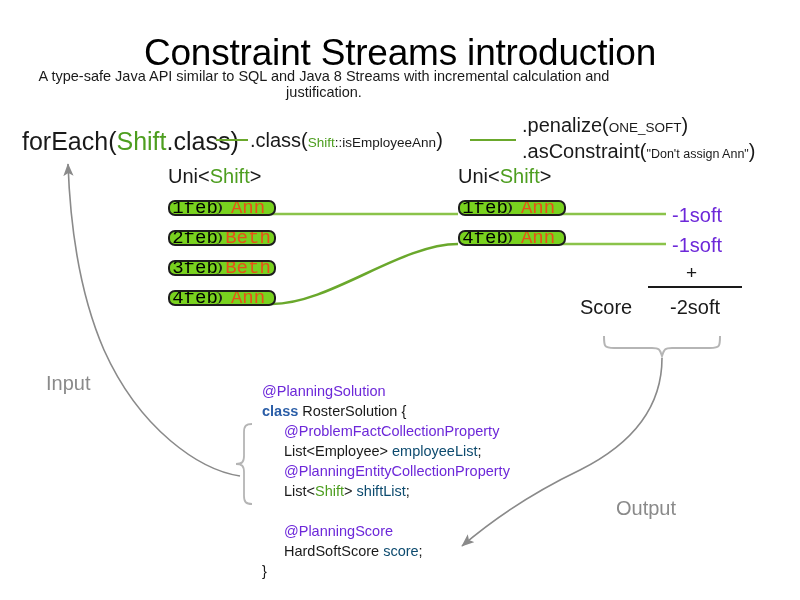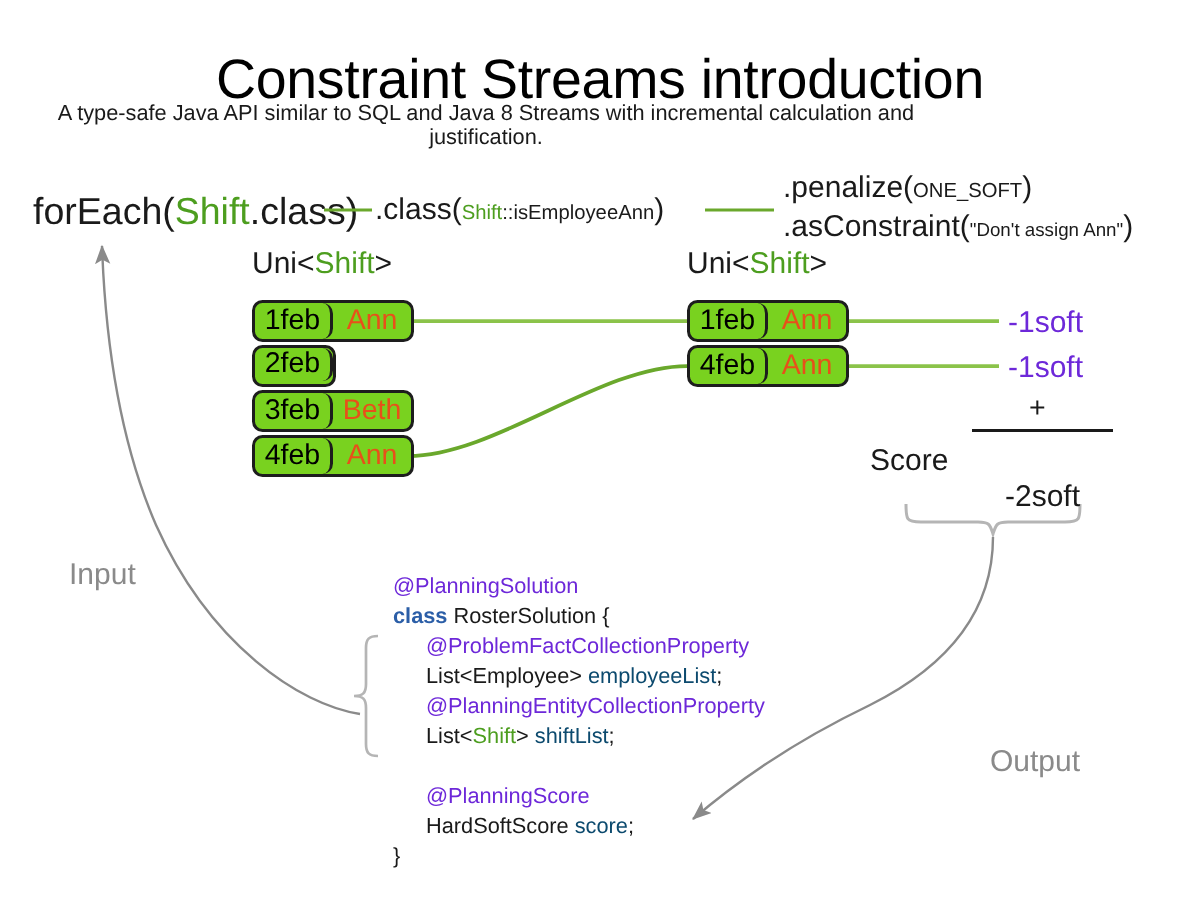--- a/index.html
+++ b/index.html
@@ -54,27 +54,28 @@
   .uni-label {
     position: absolute; font-size: 20px; white-space: nowrap;
   }
   .uni-left  { left: 168px; top: 165px; }
   .uni-right { left: 458px; top: 165px; }
 
   
   .tuple {
     position: absolute;
     display: flex;
-    height: 28px;
+    height: 16px;
     border: 2px solid #1d1d1d;
     border-radius: 7px;
     background: #7ed321;
     background: #79d21f;
     box-sizing: border-box;
     overflow: hidden;
+    font-family: Liberation Mono, monospace;
   }
   .tuple .cell {
     display: flex; align-items: center; justify-content: center;
     font-size: 19px;
     box-sizing: border-box;
   }
   .tuple .cell.date {
     width: 52px;
     color: #000;
     border-right: 2px solid #1d1d1d;
@@ -98,29 +99,29 @@
   .sum-rule {
     position: absolute; left: 648px; top: 286px;
     width: 94px; height: 2px; background: #1a1a1a;
   }
   .score-word {
     position: absolute; left: 580px; top: 296px;
     font-size: 20px; color: #1a1a1a;
   }
   .score-val {
     position: absolute; left: 670px; top: 296px;
-    font-size: 20px; color: #1a1a1a; margin-top: 24px;
+    font-size: 20px; color: #1a1a1a;
   }
 
   
   .io-label {
     position: absolute; font-size: 20px; color: #8a8a8a; white-space: nowrap;
   }
   .io-input  { left: 46px;  top: 372px; }
-  .io-output { left: 616px; top: 497px; margin-left: 44px; }
+  .io-output { left: 616px; top: 497px; }
 
   
   .code {
     position: absolute; left: 262px; top: 381px;
     font-size: 14.5px; line-height: 20px;
     white-space: pre;
     color: #1a1a1a;
   }
   .code .ann { color: #6d28d9; }
   .code .kw  { color: #2b5ea7; font-weight: bold; }
@@ -179,21 +180,21 @@
 
     <path d="M252,424 C246,424 244,426 244,432 L244,456 C244,462 242,464 236,464
              C242,464 244,466 244,472 L244,496 C244,502 246,504 252,504" fill="none" stroke="#b5b5b5" stroke-width="1.8"></path>
   </svg>
 
   <div>
     <div class="tuple" style="left:168px; top:200px;">
       <div class="cell date">1feb</div>
       <div class="cell name">Ann</div>
     </div>
-    <div class="tuple" style="left:168px; top:230px;flex-direction:column;">
+    <div class="tuple" style="left:168px; top:230px;">
       <div class="cell date">2feb</div>
       <div class="cell name">Beth</div>
     </div>
     <div class="tuple" style="left:168px; top:260px;">
       <div class="cell date">3feb</div>
       <div class="cell name">Beth</div>
     </div>
     <div class="tuple" style="left:168px; top:290px;">
       <div class="cell date">4feb</div>
       <div class="cell name">Ann</div>

